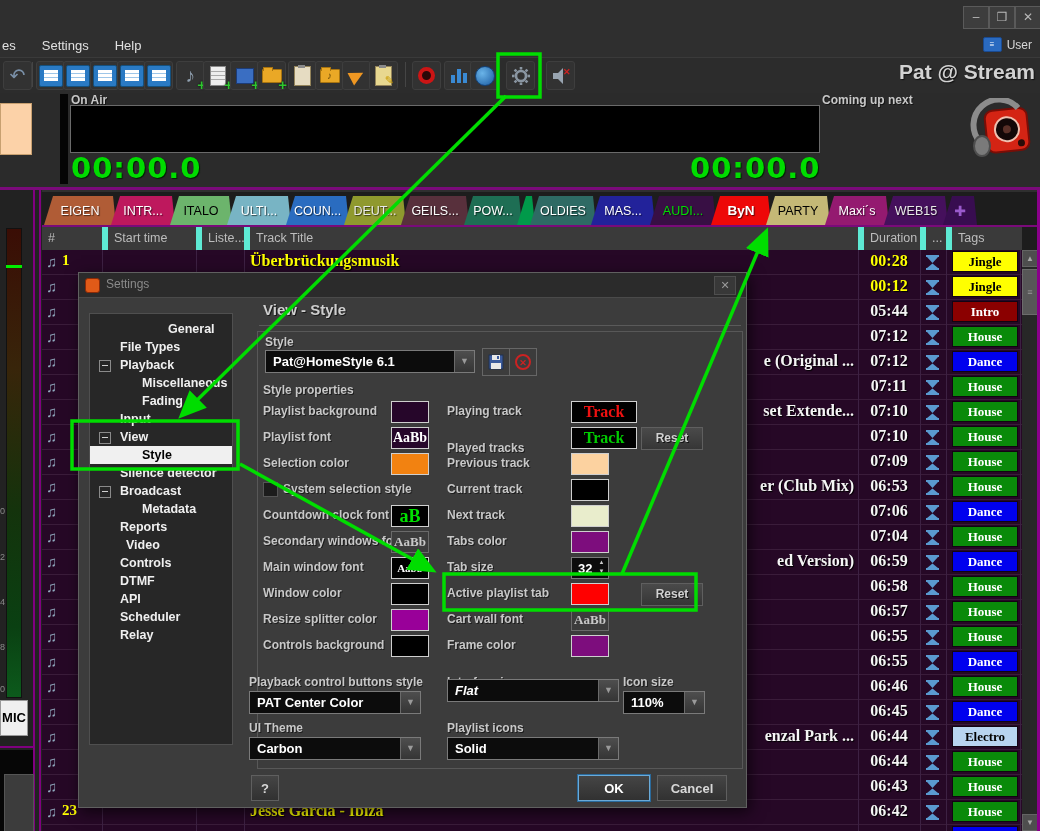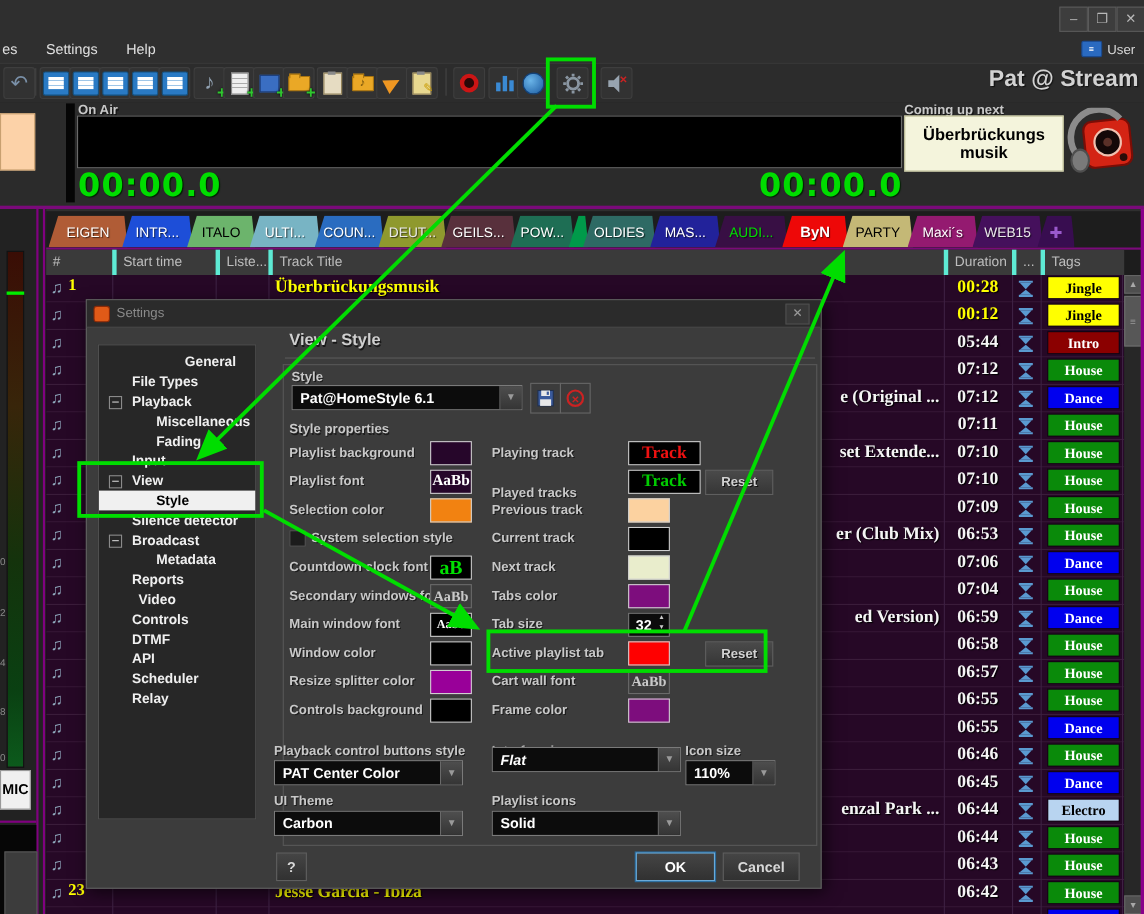--- a/index.html
+++ b/index.html
@@ -24,21 +24,21 @@
   .clip{width:15px;height:18px;background:#e6dcc2;border:1px solid #93835a;position:relative;}
   .clip:before{content:"";position:absolute;left:3px;top:-2px;width:7px;height:3px;background:#8a8a8a;}
   
   #onair-zone{position:absolute;left:0;top:93px;width:1040px;height:94px;background:#2b2b2b;}
   .seclabel{font-weight:bold;font-size:12px;color:#c8c8c8;text-shadow:1px 1px 0 #151515;}
   .timer{font-family:"DejaVu Sans",sans-serif;font-weight:bold;font-size:29px;color:#00dd00;text-shadow:1px 1px 1px #002200;letter-spacing:1px;}
   
   .tab{height:29px;margin-left:-5px;clip-path:polygon(9px 0,calc(100% - 3px) 0,100% 100%,0 100%);
        display:flex;align-items:center;justify-content:center;font-size:12.5px;flex:none;}
   #plheader{position:absolute;left:42px;top:227px;width:980px;height:23px;background:#3a3a3a;border-bottom:1px solid #262626;}
-  .hcell{position:absolute;top:0;height:23px;line-height:23px;color:#bdbdbd;font-size:12.5px;border-left:4px solid #5eead4;padding-left:6px;box-sizing:border-box;}
+  .hcell{position:absolute;top:0;height:23px;line-height:23px;color:#bdbdbd;font-size:12.5px;border-left:6px solid #5eead4;padding-left:6px;box-sizing:border-box;}
   #rows{position:absolute;left:42px;top:250px;width:980px;height:581px;overflow:hidden;background:#1d071d;}
   .prow{position:absolute;left:0;width:980px;height:25px;background:#260826;border-bottom:1px solid #3a1c3a;box-sizing:border-box;}
   .vline{position:absolute;top:0;width:1px;height:600px;background:#3d2143;}
   .serifb{font-family:"Liberation Serif",serif;font-weight:bold;}
   .badge{display:inline-block;min-width:58px;padding:0 3px;height:19px;line-height:19px;text-align:center;
          font-family:"Liberation Serif",serif;font-weight:bold;font-size:13px;box-shadow:0 0 0 1px rgba(0,0,0,.5);}
   
   #dialog{position:absolute;left:78px;top:272px;width:667px;height:534px;background:#3c3c3c;border:1px solid #606060;
           box-shadow:3px 4px 14px rgba(0,0,0,.65);z-index:20;}
   .dlabel{position:absolute;font-weight:bold;font-size:12px;color:#c8c8c8;text-shadow:1px 1px 0 #1c1c1c;white-space:nowrap;overflow:hidden;}
@@ -173,24 +173,20 @@
 <div class="abs" style="right:5px;top:60px;font-weight:bold;font-size:21px;color:#d2d2d2;text-shadow:1px 1px 1px #111;">Pat @ Stream</div>
 
 <div id="onair-zone">
   <div class="abs" style="left:0;top:10px;width:30px;height:50px;background:#fcd2a8;border:1px solid #c8a070;"></div>
   <div class="abs" style="left:60px;top:1px;width:8px;height:90px;background:#050505;"></div>
   <div class="abs seclabel" style="left:71px;top:0;">On Air</div>
   <div class="abs" style="left:70px;top:12px;width:748px;height:46px;background:#000;border:1px solid #6a6a6a;"></div>
   <div class="abs timer" style="left:71px;top:58px;">00:00.0</div>
   <div class="abs timer" style="left:690px;top:58px;width:128px;text-align:right;">00:00.0</div>
   <div class="abs seclabel" style="left:822px;top:0;">Coming up next</div>
-  <div class="abs" style="left:822px;top:12px;width:143px;height:49px;background:#f4f4dc;border:1px solid #b8b890;display:flex;flex-direction:column;align-items:center;justify-content:center;font-weight:bold;font-size:15px;color:#000;line-height:17px;">
-    <span>Überbrückungs</span>
-    <span>musik</span>
-  </div>
   <svg class="abs" style="left:970px;top:5px;" width="62" height="66">
     <g transform="rotate(-6 30 32)">
       <rect x="16" y="12" width="42" height="42" rx="8" fill="#d42414" stroke="#7a0d06" stroke-width="2"></rect>
       <circle cx="37" cy="32" r="12" fill="#140808" stroke="#f0c0b0" stroke-width="2"></circle>
       <circle cx="37" cy="32" r="4" fill="#5a3028"></circle>
       <circle cx="50" cy="47" r="3.5" fill="#2a0c08"></circle>
     </g>
     <path d="M10,44 A24,24 0 0 1 48,10" stroke="#8c8c8c" stroke-width="6" fill="none"></path>
     <ellipse cx="12" cy="48" rx="8" ry="10" fill="#7a7a7a" stroke="#4e4e4e" stroke-width="2"></ellipse>
   </svg>
@@ -206,21 +202,21 @@
 <div class="abs" style="left:0;top:700px;width:26px;height:34px;background:#f0f0f0;border:1px solid #999;color:#000;font-weight:bold;font-size:13px;text-align:center;line-height:33px;overflow:hidden;">MIC</div>
 <div class="abs" style="left:0;top:746px;width:33px;height:2px;background:#800080;"></div>
 <div class="abs" style="left:0;top:750px;width:33px;height:81px;background:#060606;"></div>
 <div class="abs" style="left:4px;top:774px;width:28px;height:57px;background:#3c3c3c;border:1px solid #555;"></div>
 
 <div class="abs" style="left:42px;top:192px;width:996px;height:639px;background:#1d1d1d;">
   <div id="tabbar" style="position:absolute;left:2px;top:4px;width:994px;display:flex;align-items:flex-end;">
       <div class="tab" style="width: 72px; background: rgb(176, 92, 54); color: rgb(255, 255, 255); margin-left: 0px; text-shadow: rgba(0, 0, 0, 0.6) 1px 1px 1px;">
         <span>EIGEN</span>
       </div>
-      <div class="tab" style="width: 64px; background: #1d4ed8; color: rgb(255, 255, 255); text-shadow: rgba(0, 0, 0, 0.6) 1px 1px 1px;">
+      <div class="tab" style="width: 64px; background: #be185d; color: rgb(255, 255, 255); text-shadow: rgba(0, 0, 0, 0.6) 1px 1px 1px;">
         <span>INTR...</span>
       </div>
       <div class="tab" style="width: 62px; background: rgb(108, 180, 108); color: rgb(0, 0, 0);">
         <span>ITALO</span>
       </div>
       <div class="tab" style="width: 64px; background: rgb(120, 180, 196); color: rgb(255, 255, 255); text-shadow: rgba(0, 0, 0, 0.6) 1px 1px 1px;">
         <span>ULTI...</span>
       </div>
       <div class="tab" style="width: 63px; background: rgb(42, 108, 192); color: rgb(255, 255, 255); text-shadow: rgba(0, 0, 0, 0.6) 1px 1px 1px;">
         <span>COUN...</span>

